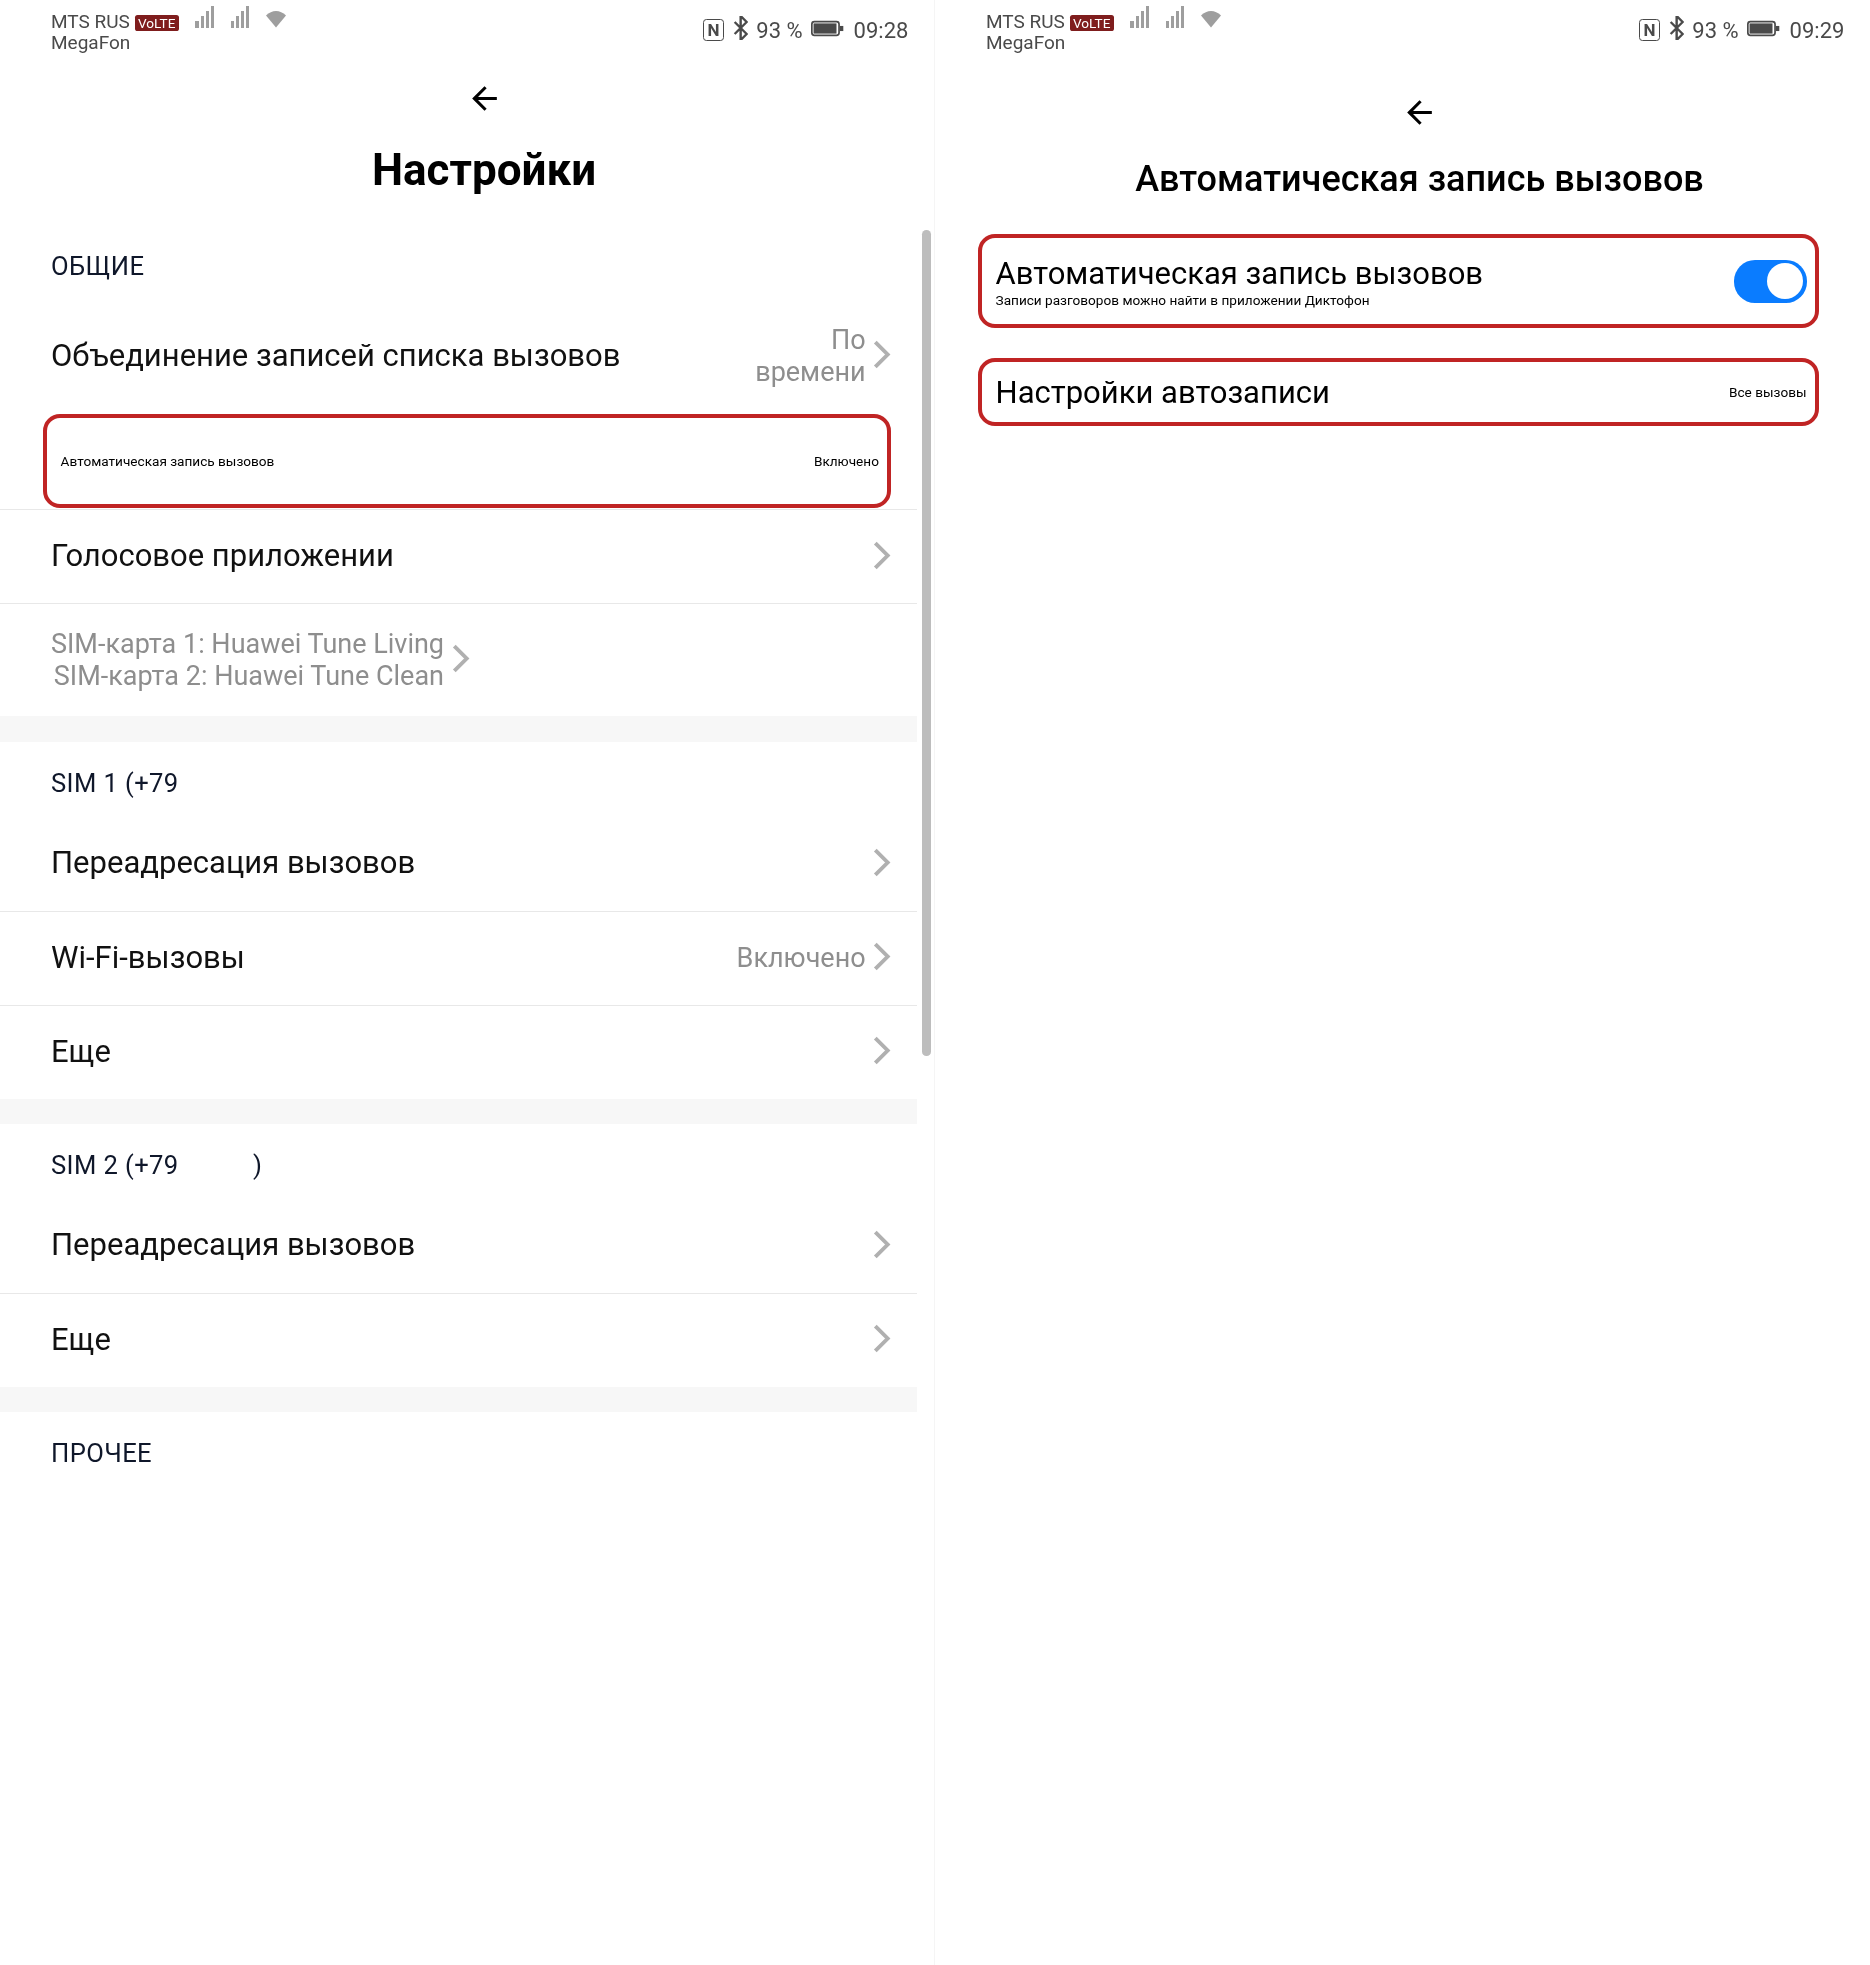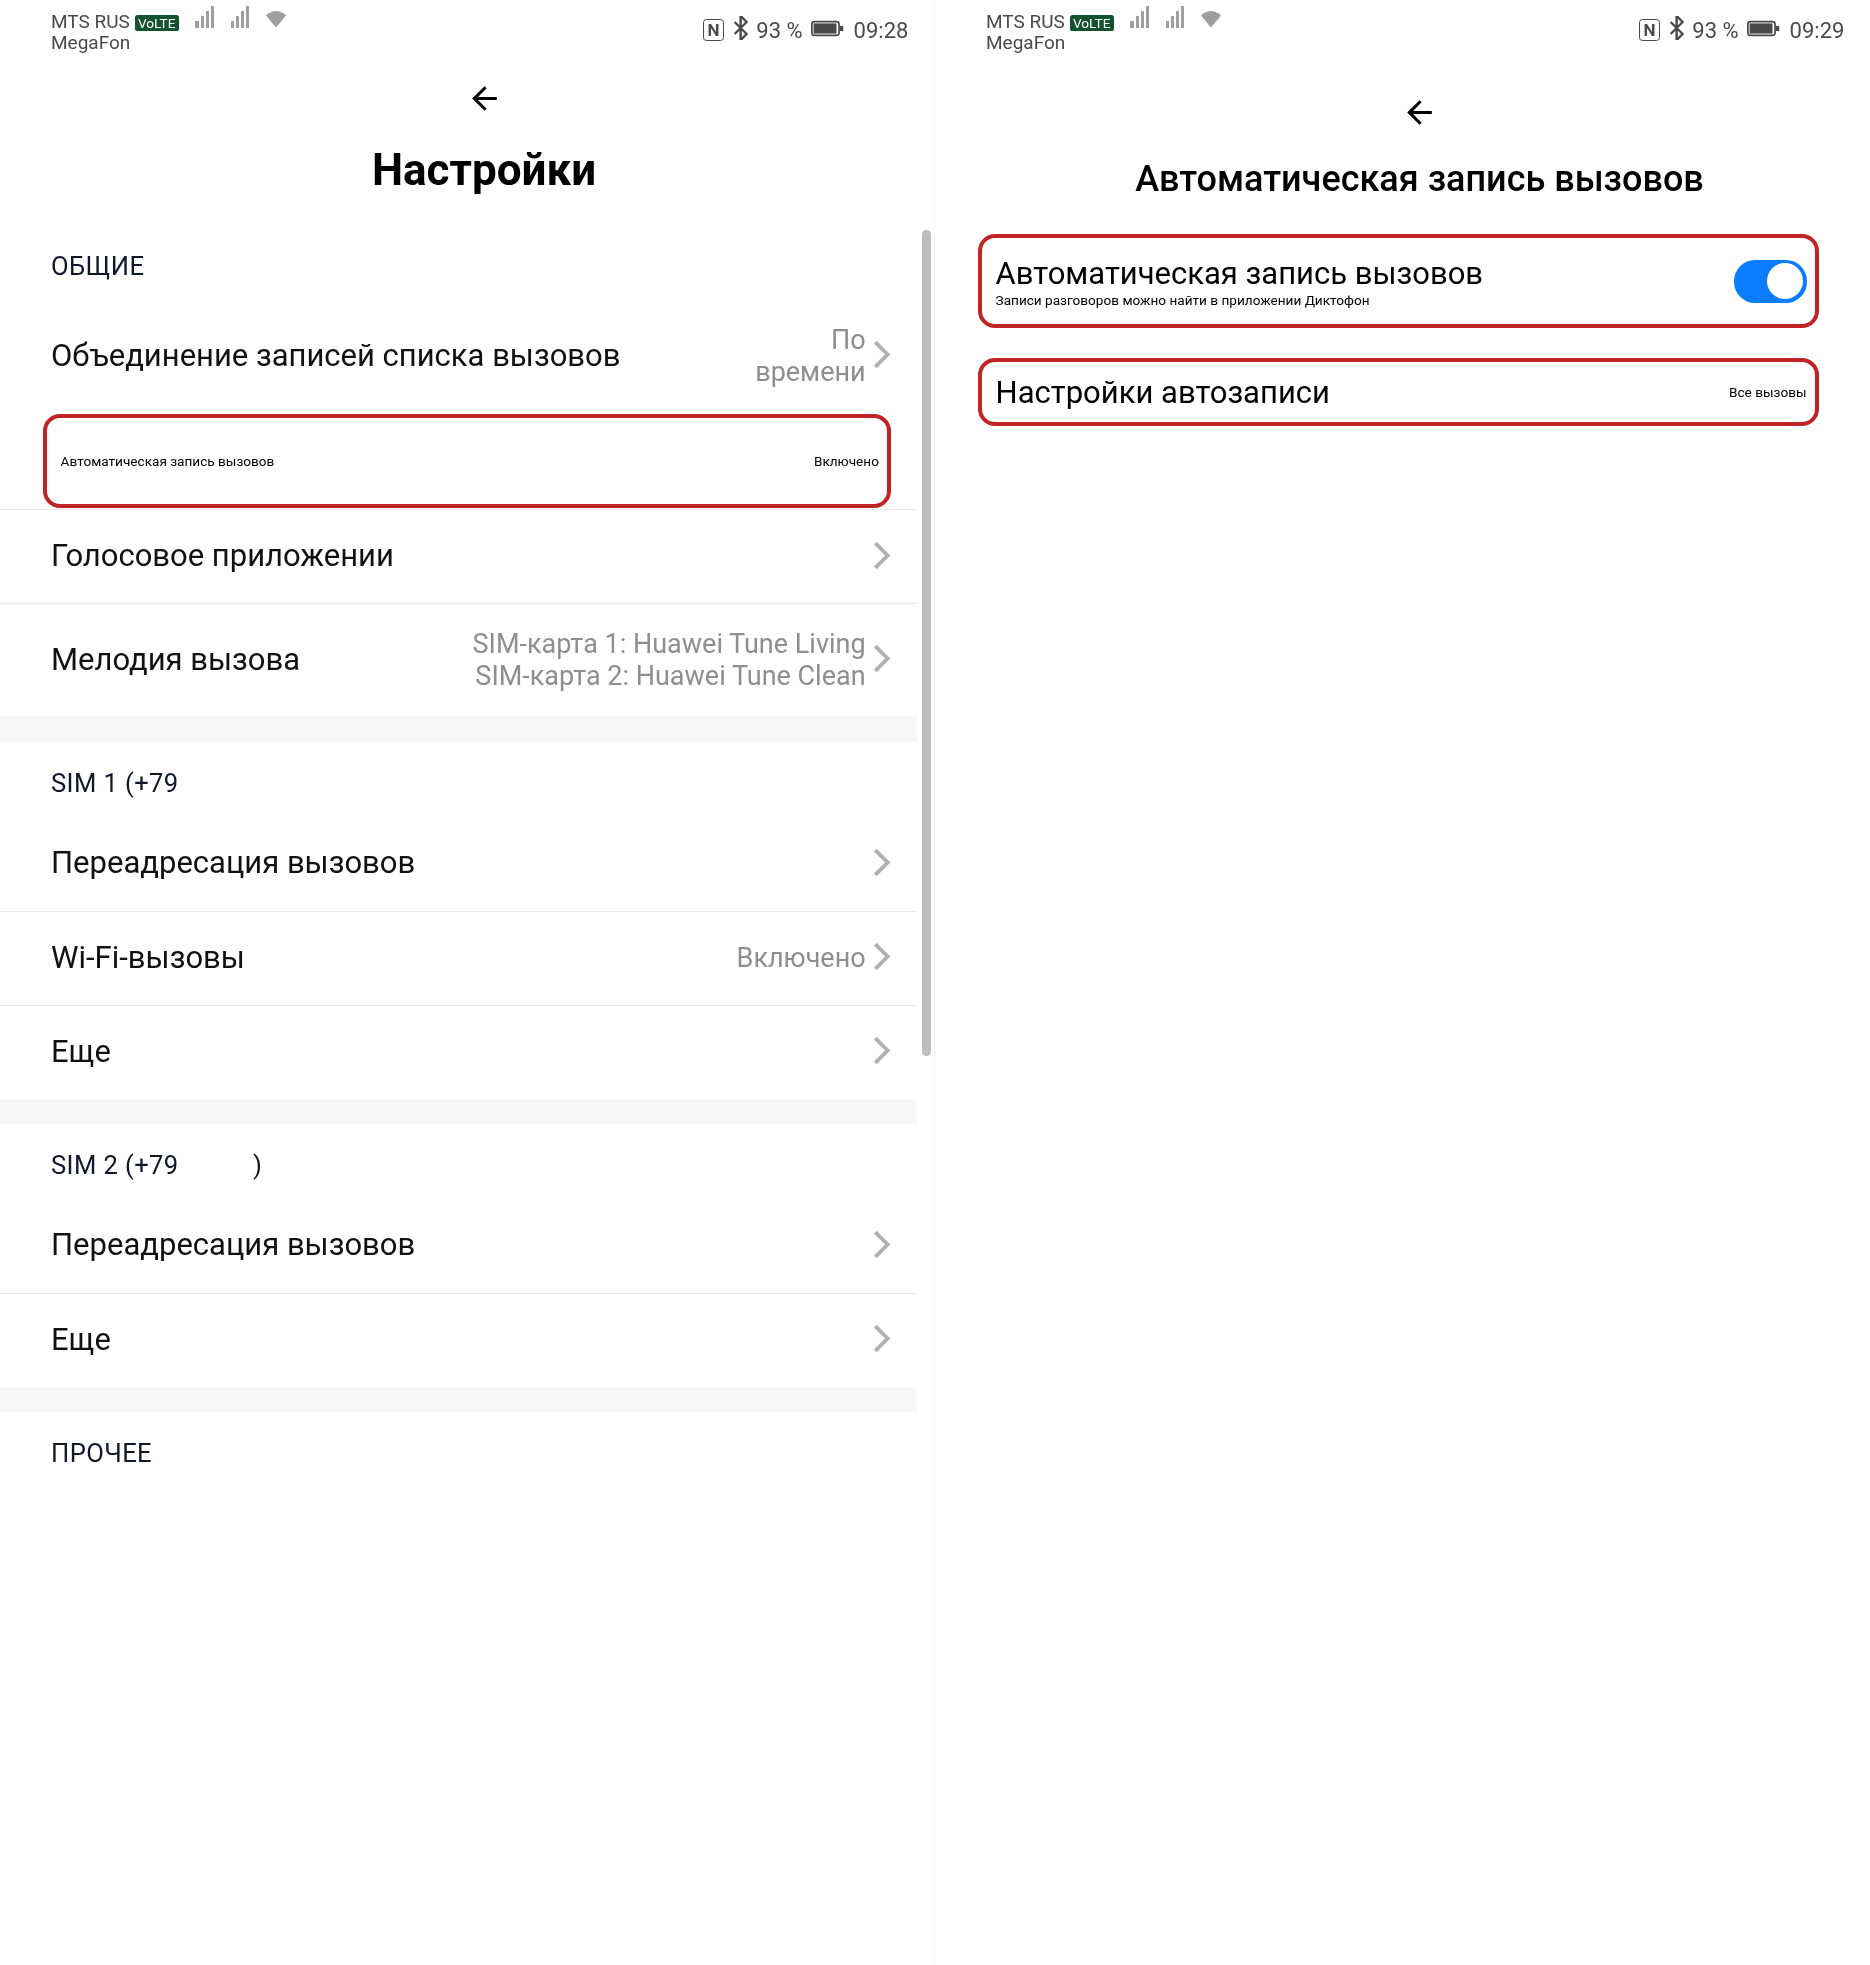--- a/index.html
+++ b/index.html
@@ -24,21 +24,21 @@
     display: flex;
     align-items: center;
     padding: 0 25.6px 0 51px;
     font-size: 20.4px;
     color: #4a4a4a;
     position: relative;
   }
   .statusbar .left { display: flex; flex-direction: column; line-height: 1.1; font-size: 19px;}
   .statusbar .right { margin-left: auto; display: flex; align-items: center; gap: 8.5px; font-size: 22px; }
   .volte-badge {
-    display:inline-block; background:#14532d; color:#fff; font-size:13.6px;
+    display:inline-block; background:#7f1d1d; color:#fff; font-size:13.6px;
     padding:0.9px 3.4px; border-radius:2.6px; vertical-align: middle;
   }
   .sig { display:inline-flex; align-items:flex-end; gap:1.7px; margin-left:12px;}
   .sig span{ width:3.4px; background:#9e9e9e; display:inline-block;}
   .sig .b1{height:6.8px;} .sig .b2{height:12px;} .sig .b3{height:17px;} .sig .b4{height:22px;}
   
   .header {
     display:flex; align-items:center; gap:24px;
     padding: 20.4px 34px 29px 68px;
     flex-direction: column;
@@ -190,23 +190,20 @@
     <div class="row">
       <div class="label-col">
           <div class="label">Голосовое приложении</div>
         </div>
       <span class="chev"><svg viewBox="0 0 12 20">
             <path d="M2 2 L10 10 L2 18" stroke="#b0b0b0" stroke-width="2.5" fill="none"></path>
           </svg></span>
     </div>
 
     <div class="row">
-      <div class="label-col">
-          <div class="label">Мелодия вызова</div>
-        </div>
       <div class="value-col">
         <span>SIM-карта 1: Huawei Tune Living</span>
         <span>SIM-карта 2: Huawei Tune Clean</span>
       </div>
       <span class="chev"><svg viewBox="0 0 12 20">
             <path d="M2 2 L10 10 L2 18" stroke="#b0b0b0" stroke-width="2.5" fill="none"></path>
           </svg></span>
     </div>
 
     <div class="section-gap"></div>

